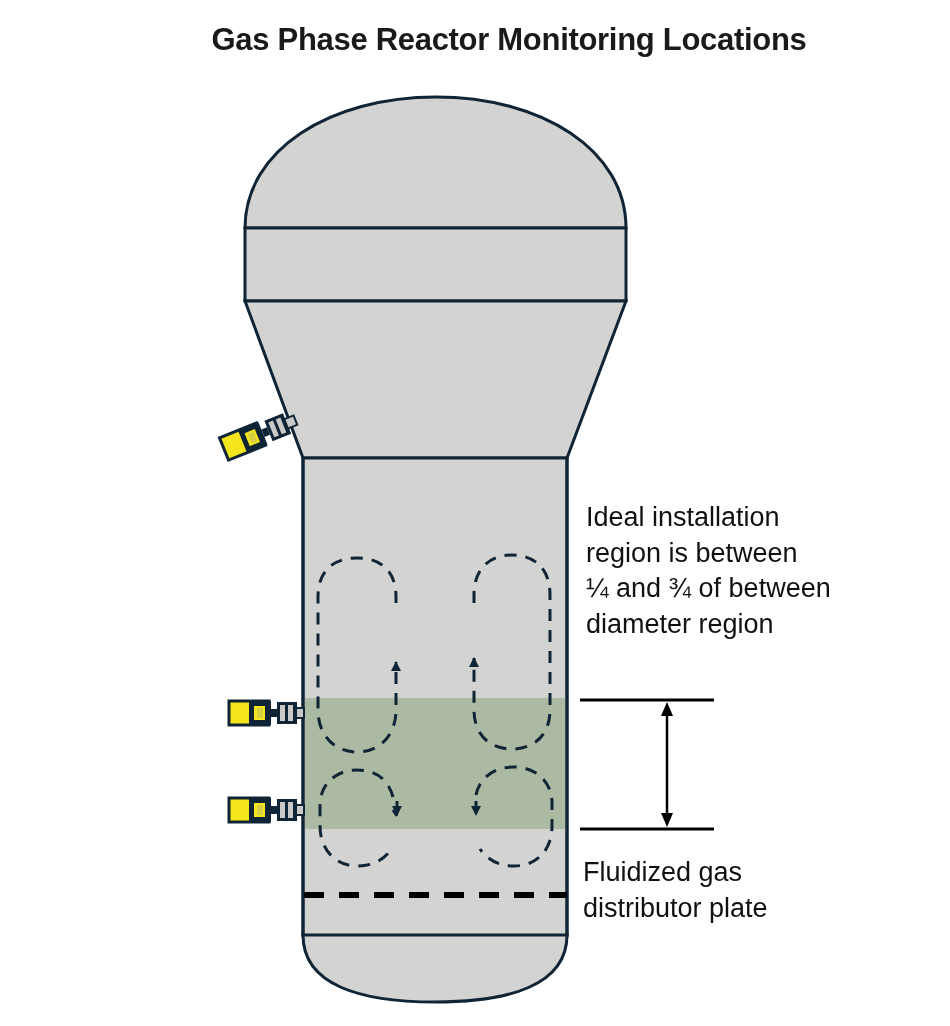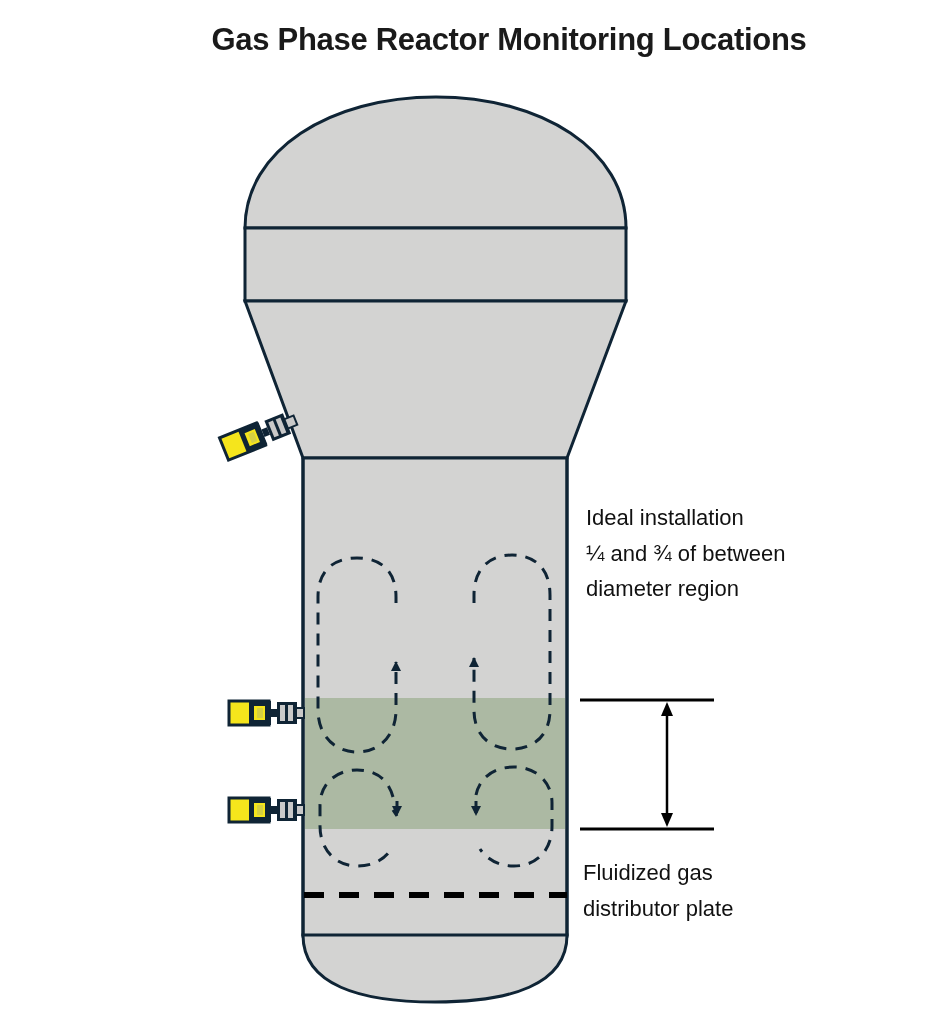--- a/index.html
+++ b/index.html
@@ -4,21 +4,21 @@
   <style>
     html, body { margin: 0; padding: 0; background: #ffffff; }
     body { width: 950px; height: 1026px; position: relative; overflow: hidden; }
     .title {
       position: absolute; left: 0; top: 22px; width: 1018px; text-align: center;
       font-family: "Liberation Sans", sans-serif; font-weight: bold; font-size: 31px;
       color: #1a1a1a; letter-spacing: -0.3px;
     }
     svg.diagram { position: absolute; left: 0; top: 0; }
     .note {
-      position: absolute; font-family: "Liberation Sans", sans-serif; font-size: 22px;
+      position: absolute; font-family: "Liberation Sans", sans-serif; font-size: 27px;
       color: #111111; line-height: 35.5px;
     }
     .note-ideal { left: 586px; top: 500px; width: 330px; }
     .note-plate { left: 583px; top: 855px; width: 230px; text-align: left; }
     .note div { white-space: nowrap; }
   </style>
 </head>
 <body>
 
 <div class="title">Gas Phase Reactor Monitoring Locations</div>
@@ -108,20 +108,21 @@
     <rect x="42" y="-4" width="6" height="8" fill="#0f2435"></rect>
     <rect x="48" y="-11" width="20" height="22" fill="#0f2435"></rect>
     <rect x="51" y="-8" width="5" height="16" fill="#c9c9c9"></rect>
     <rect x="59" y="-8" width="5" height="16" fill="#c9c9c9"></rect>
     <rect x="67" y="-5" width="10" height="10" fill="#c9c9c9" stroke="#0f2435" stroke-width="2"></rect>
   </g>
 </svg>
 
 <div class="note note-ideal">
   <div>Ideal installation</div>
+  <div>region is between</div>
   <div>¼ and ¾ of between</div>
   <div>diameter region</div>
 </div>
 
 <div class="note note-plate">
   <div>Fluidized gas</div>
   <div>distributor plate</div>
 </div>
 
 </body></html>

